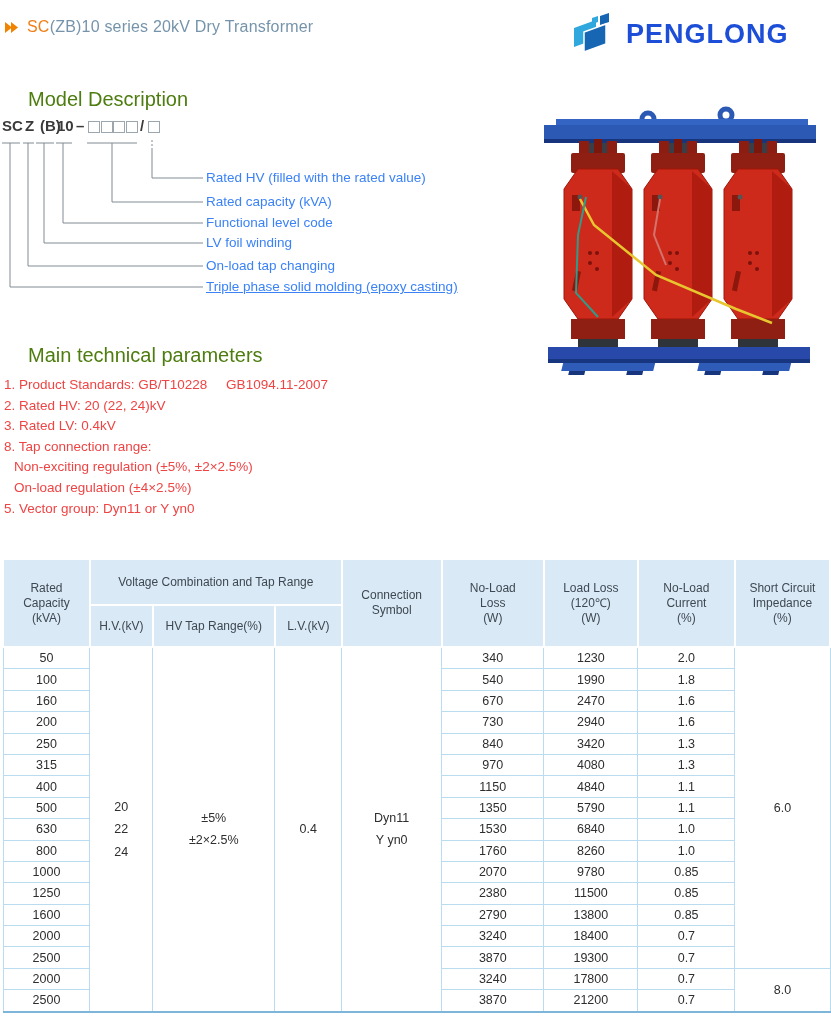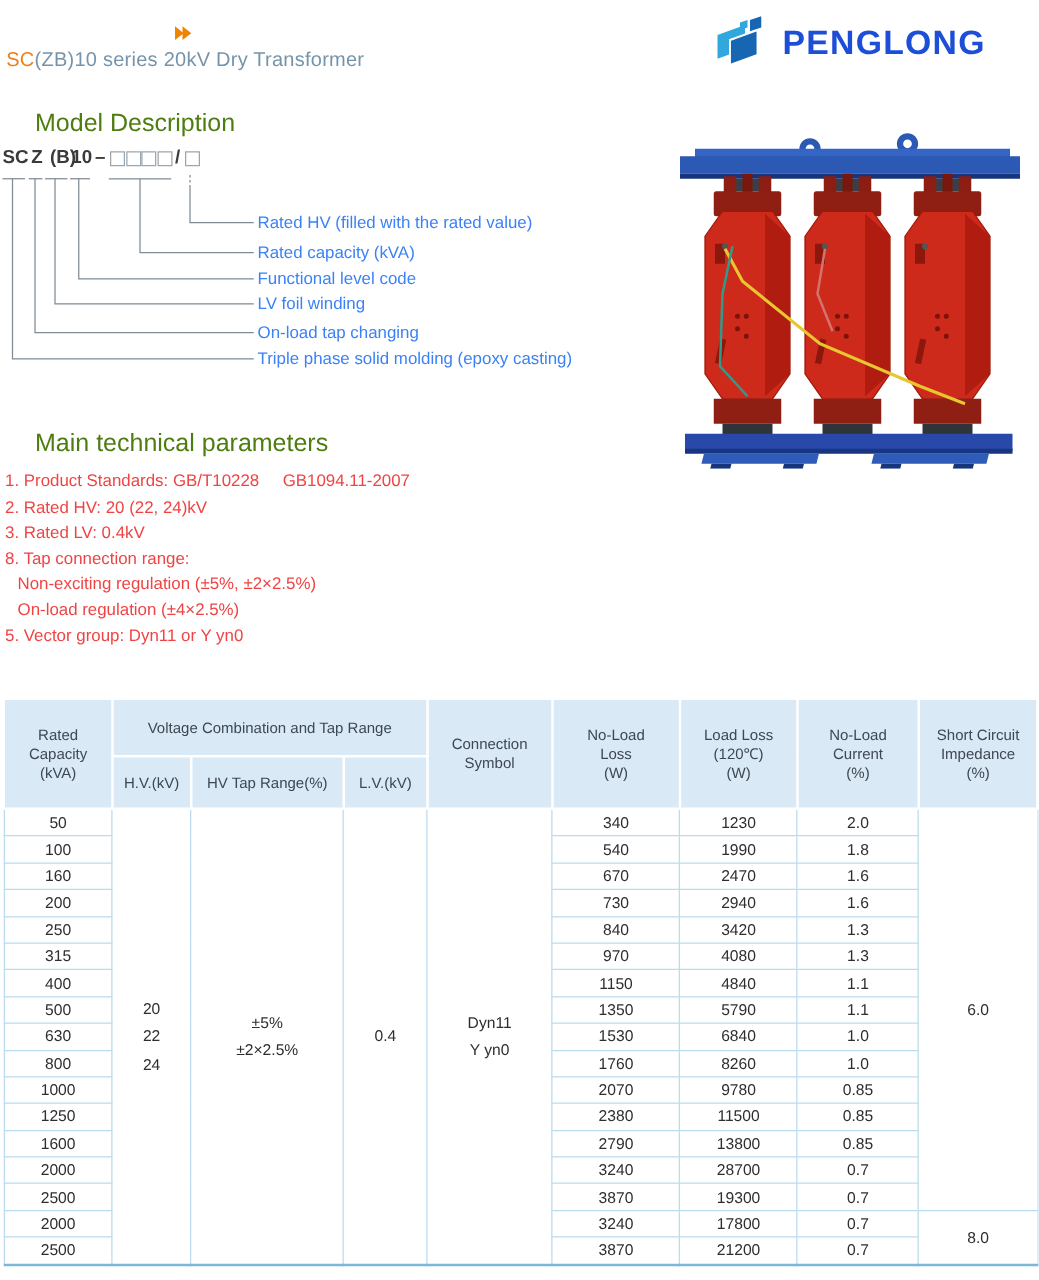--- a/index.html
+++ b/index.html
@@ -1,20 +1,20 @@
 <!DOCTYPE html>
 <html><head>
 <meta charset="utf-8">
 <style>
   html,body{margin:0;padding:0;background:#fff;}
   .page{position:relative;width:831px;height:1024px;background:#fff;overflow:hidden;
         font-family:"Liberation Sans",sans-serif;color:#3a3a3a;}
 
   
-  .title-row{position:absolute;left:5px;top:18px;display:flex;align-items:center;gap:6px;flex-direction:column;}
+  .title-row{position:absolute;left:5px;top:18px;display:flex;align-items:center;gap:6px;}
   .title-row h1{margin:0;font-size:16px;font-weight:400;letter-spacing:.2px;}
   .t-orange{color:#ef7f17;}
   .t-blue{color:#7594ab;}
   .logo{position:absolute;left:572px;top:12px;display:flex;align-items:center;gap:8px;}
   .logo-text{color:#1d4ed8;font-size:27px;font-weight:700;letter-spacing:1px;}
 
   
   .h-blue{position:absolute;margin:0;font-size:20px;font-weight:400;color:#4d7c0f;}
 
   
@@ -95,21 +95,21 @@
       <path d="M28,143 V266 H203"></path>
       <path d="M10,143 V287 H203"></path>
     </g>
   </svg>
 
   <div class="code-label" style="top:170px;">Rated HV (filled with the rated value)</div>
   <div class="code-label" style="top:194px;">Rated capacity (kVA)</div>
   <div class="code-label" style="top:215px;">Functional level code</div>
   <div class="code-label" style="top:235px;">LV foil winding</div>
   <div class="code-label" style="top:258px;">On-load tap changing</div>
-  <div class="code-label" style="top:279px;">Triple phase solid molding (epoxy casting)</div>
+  <div class="code-label" style="top:279px;text-decoration:underline;">Triple phase solid molding (epoxy casting)</div>
 
   <svg class="transformer" width="295" height="272" viewBox="0 0 295 272">
 
     <circle cx="112" cy="16" r="6" fill="none" stroke="#2b59b4" stroke-width="5"></circle>
     <circle cx="190" cy="12" r="6" fill="none" stroke="#2b59b4" stroke-width="5"></circle>
 
     <rect x="20" y="16" width="252" height="8" fill="#3465c4"></rect>
     <rect x="8" y="22" width="272" height="14" fill="#2b59b4"></rect>
     <rect x="8" y="36" width="272" height="4" fill="#16357c"></rect>
 
@@ -317,21 +317,21 @@
         </tr>
         <tr>
           <td>1600</td>
           <td>2790</td>
           <td>13800</td>
           <td>0.85</td>
         </tr>
         <tr>
           <td>2000</td>
           <td>3240</td>
-          <td>28700</td>
+          <td>18400</td>
           <td>0.7</td>
         </tr>
         <tr>
           <td>2500</td>
           <td>3870</td>
           <td>19300</td>
           <td>0.7</td>
         </tr>
         <tr>
           <td>2000</td>

